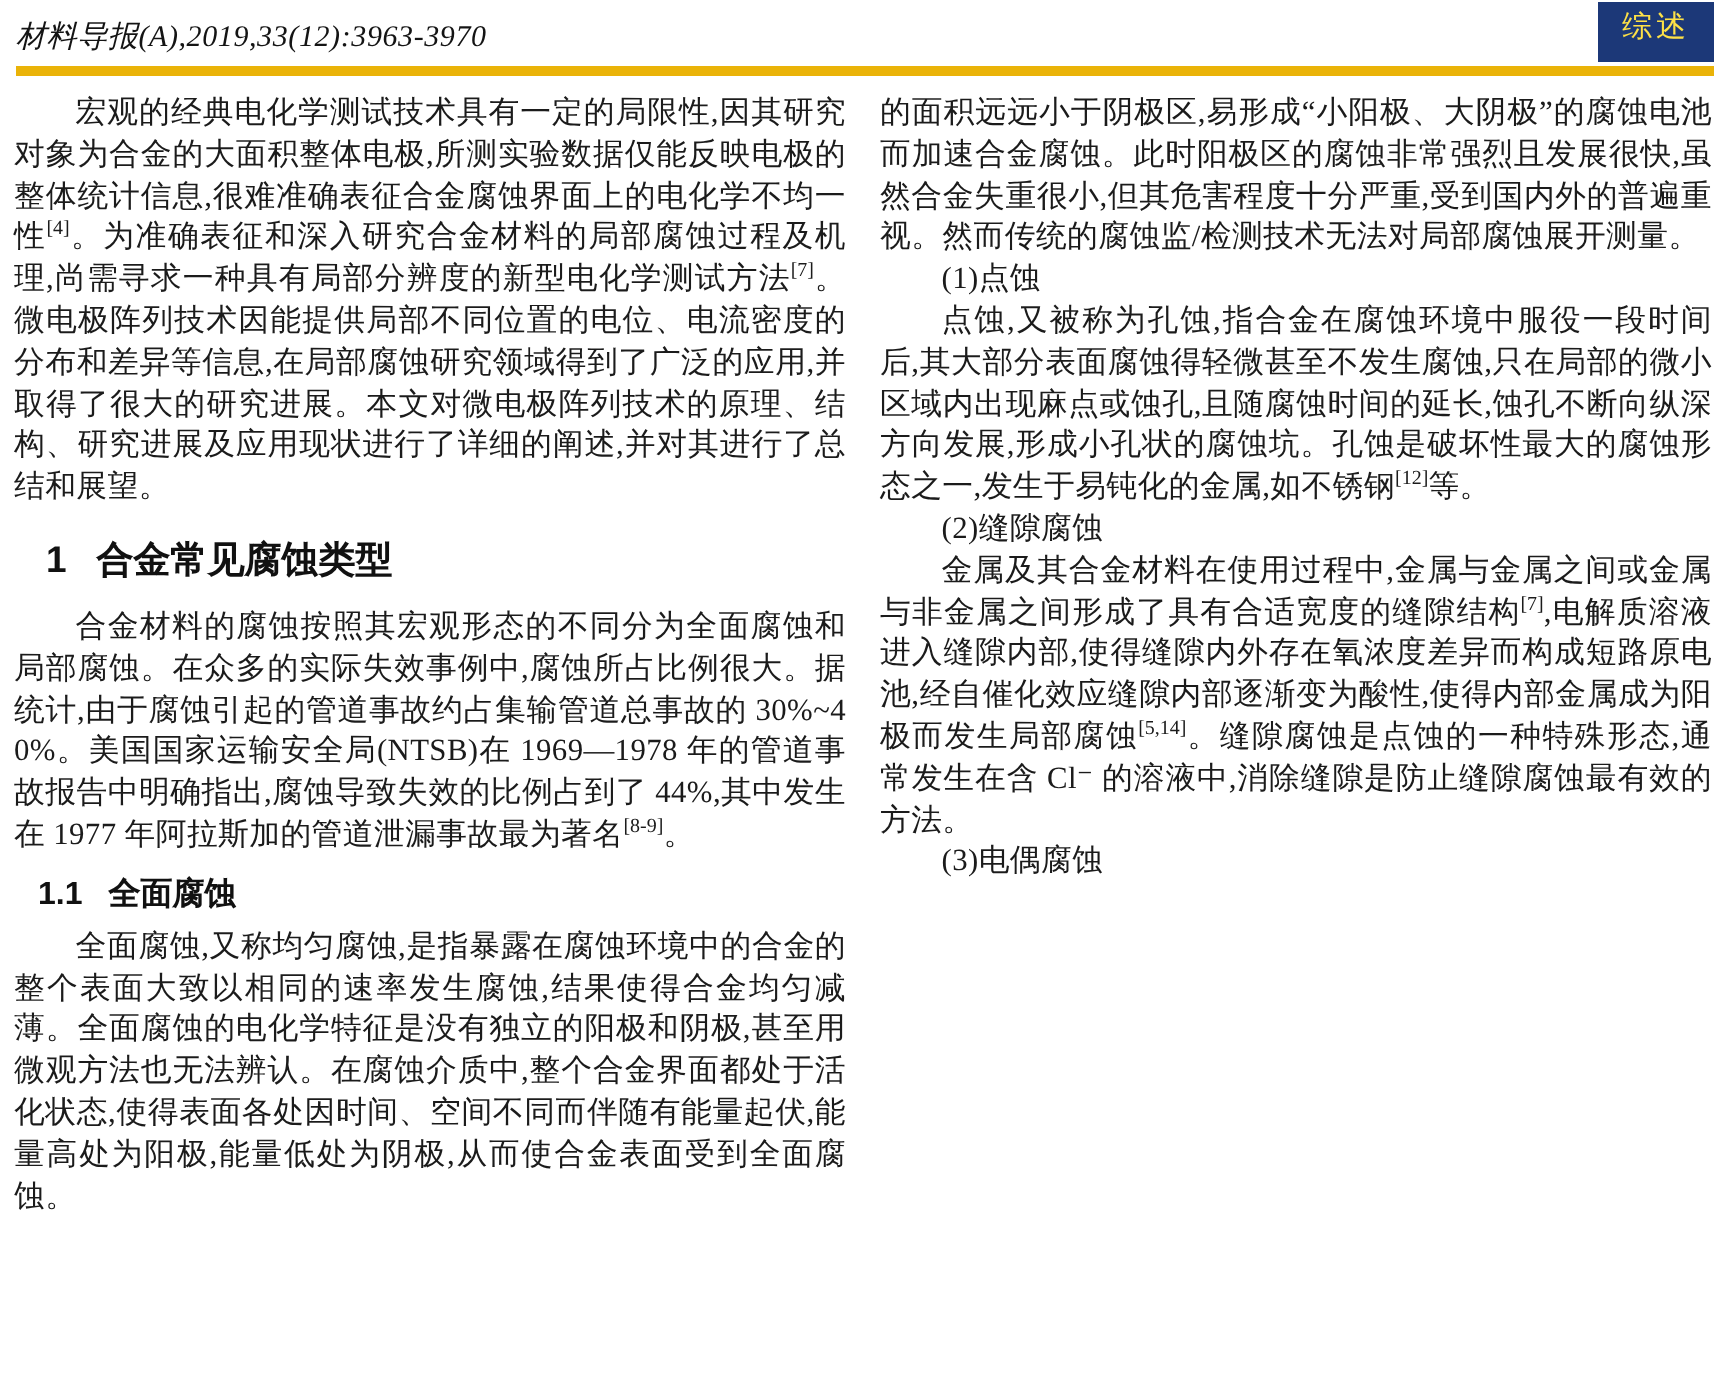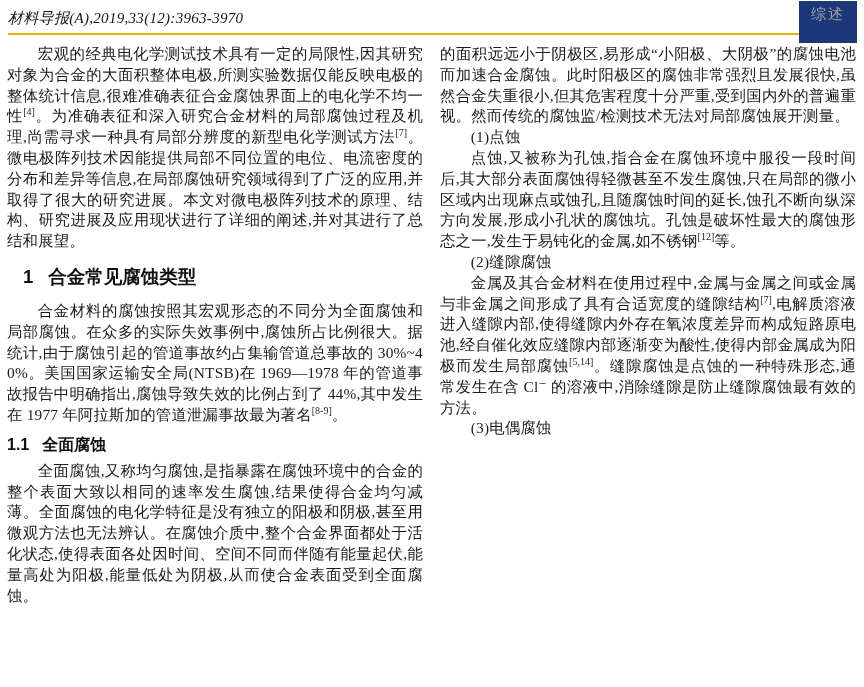--- a/index.html
+++ b/index.html
@@ -13,36 +13,36 @@
     overflow: hidden;
     color: #1b1b1b;
     font-family: "Liberation Serif", "DejaVu Serif", serif;
     position: relative;
   }
   
   .page-header {
     position: relative;
     margin: 0 7px 0 8px;
     padding: 9px 0 5px 0;
-    border-bottom: 2px solid #eab308;
+    border-bottom: 5px solid #eab308;
   }
   .journal-ref {
     font-style: italic;
     font-size: 15px;
     letter-spacing: 0.3px;
     color: #141414;
   }
   .review-badge {
     position: absolute;
     right: 0;
     top: 1px;
     width: 58px;
-    height: 42px;
+    height: 30px;
     background: #1c3878;
-    color: #a3a3a3;
+    color: #fde047;
     font-family: "Liberation Sans", "DejaVu Sans", sans-serif;
     font-size: 15px;
     line-height: 26px;
     text-align: center;
     letter-spacing: 2px;
   }
   
   .page-body {
     display: flex;
     gap: 17px;
@@ -78,21 +78,21 @@
   }
   .sec-heading .h-num { margin-right: 15px; }
   .sub-heading {
     font-family: "Liberation Sans", "DejaVu Sans", sans-serif;
     font-weight: bold;
     font-size: 16px;
     line-height: 21px;
     margin: 8px 0 6px 0;
     color: #111111;
   }
-  .sub-heading .h-num { margin-right: 13px; }
+  .sub-heading .h-num { margin-right: 13px; margin-left: 12px; }
 </style>
 </head>
 <body>
 
 <div class="page-header">
   <span class="journal-ref">材料导报(A),2019,33(12):3963-3970</span>
   <span class="review-badge">综述</span>
 </div>
 
 <div class="page-body">

